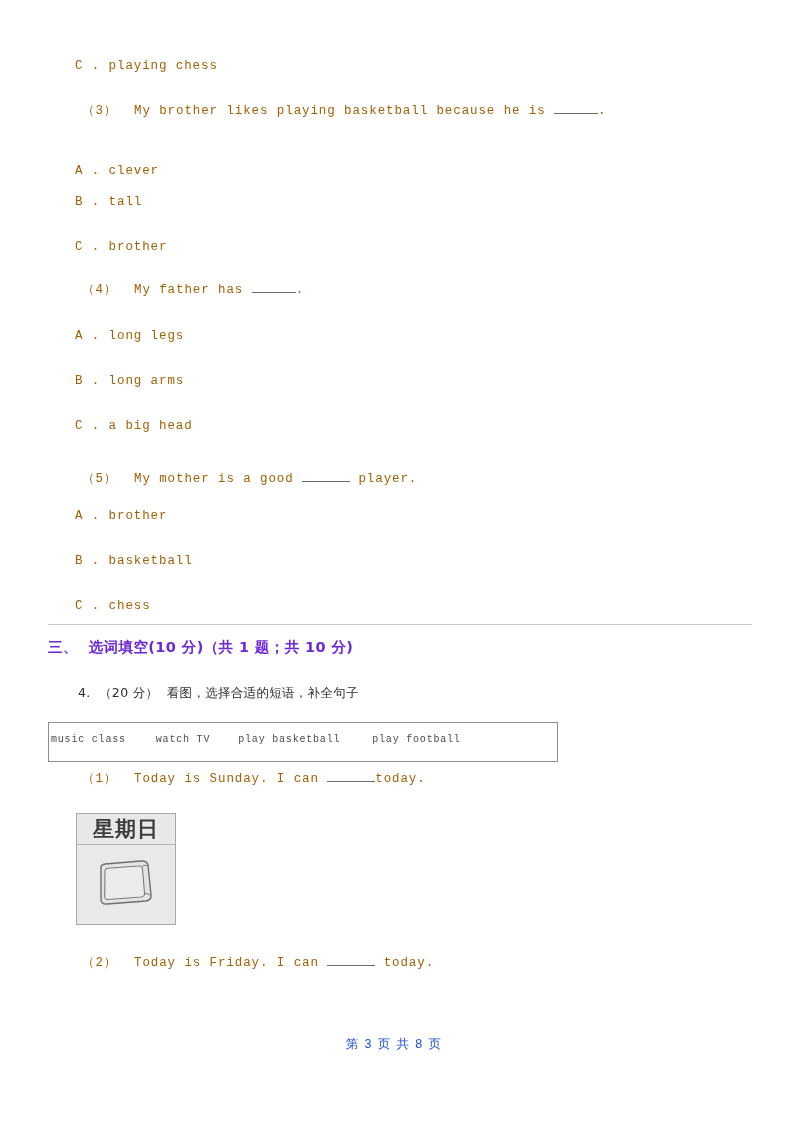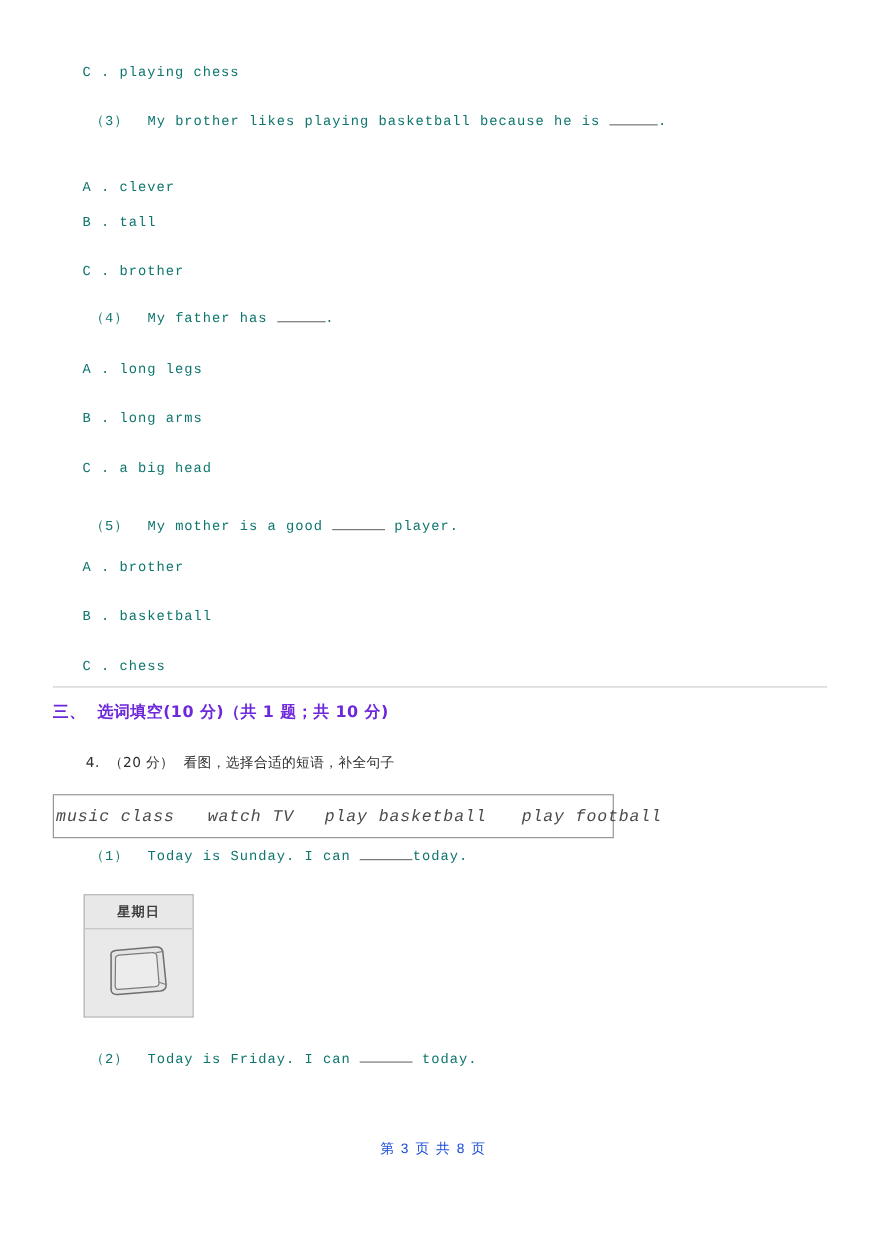--- a/index.html
+++ b/index.html
@@ -21,21 +21,21 @@
     inset: 0;
     background: #fff;
   }
 
   
   .line {
     position: absolute;
     font-family: "Liberation Mono", "DejaVu Sans Mono", monospace;
     font-size: 12.5px;
     letter-spacing: 0.9px;
-    color: #0f766e;
+    color: #a16207;
     white-space: pre;
     line-height: 16px;
   }
   .opt { left: 75px; }
   .sub { left: 82px; }
 
   .blank {
     display: inline-block;
     border-bottom: 1px solid #6a6a6a;
     vertical-align: baseline;
@@ -81,25 +81,24 @@
     height: 40px;
     border: 1px solid #8d8d8d;
     box-sizing: border-box;
     background: #fff;
   }
   .wordbank-inner {
     position: absolute;
     left: 2px;
     top: 11px;
     font-family: "Liberation Mono", "DejaVu Sans Mono", monospace;
-    font-size: 15px;
+    font-size: 10px;
     letter-spacing: 0.8px;
     color: #4a4a4a;
     white-space: pre;
-    font-style: italic;
   }
   .wb-item { display: inline-block; }
   .wb-gap1 { display: inline-block; width: 30px; }
   .wb-gap2 { display: inline-block; width: 28px; }
   .wb-gap3 { display: inline-block; width: 32px; }
 
   
   .picture {
     position: absolute;
     left: 76px;
@@ -116,21 +115,21 @@
     left: 0; top: 0; right: 0;
     height: 30px;
     border-bottom: 1px solid #b4b4b4;
     background: #e8e8e8;
     display: flex;
     align-items: center;
     justify-content: center;
   }
   .pic-header-text {
     font-family: "DejaVu Sans", "Liberation Sans", sans-serif;
-    font-size: 12px;
+    font-size: 21px;
     font-weight: bold;
     color: #3c3c3c;
     letter-spacing: 1px;
   }
   .pic-body {
     position: absolute;
     left: 0; top: 31px; right: 0; bottom: 0;
     background: #e9e9e9;
   }
   .tv {

